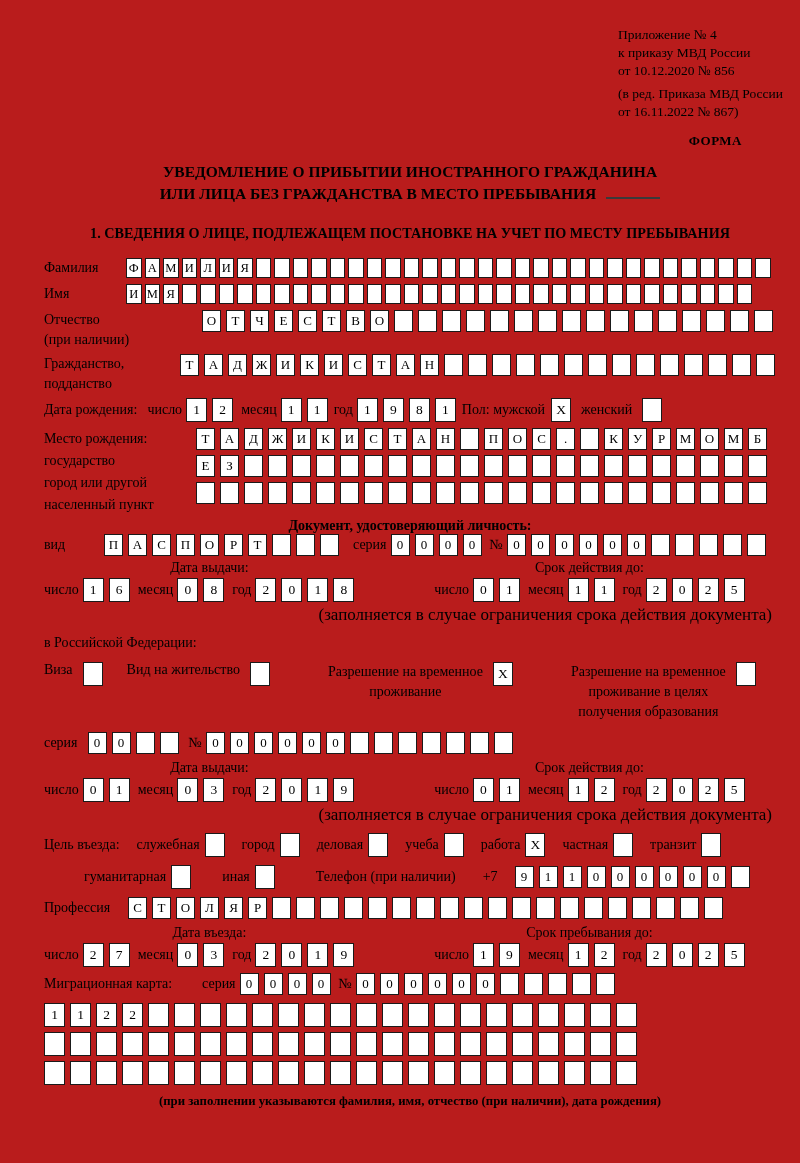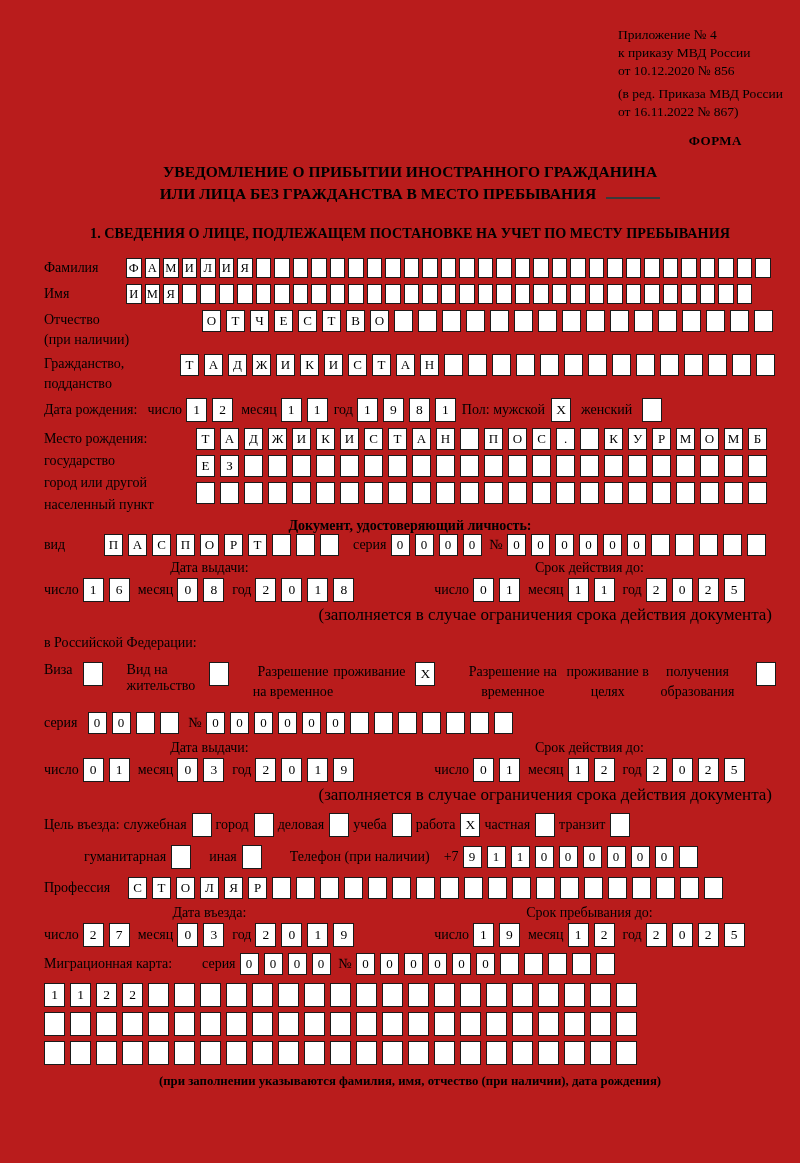--- a/index.html
+++ b/index.html
@@ -40,23 +40,23 @@
   .twocol { display:flex; font-size:14px;gap:28px; }
   .col-l { width:47%; } .col-r { width:53%; }
   .hdr-c { text-align:center; margin-bottom:2px; }
   .dgroup { display:flex; align-items:center; gap:8px; }
   .dunit { display:flex; align-items:center; gap:4px; }
   .note { text-align:right; font-size:17px; margin:3px 4px 8px 0; }
 
   .para { font-size:14px; line-height:20px; }
   .opts { display:flex; align-items:flex-start; margin:9px 0 10px; font-size:14px; }
   .opt { display:flex; align-items:flex-start; gap:10px; }
-  .opt-lines { display:flex; flex-direction:row; text-align:center; line-height:20px; }
-
-  .goal { display:flex; align-items:center; gap:4px; flex-wrap:nowrap; margin-bottom:8px; font-size:14px; }
+  .opt-lines { display:flex; flex-direction:column; text-align:center; line-height:20px;margin-left:34px; }
+
+  .goal { display:flex; align-items:center; gap:17px; flex-wrap:nowrap; margin-bottom:8px; font-size:14px; }
   .pair { display:flex; align-items:center; gap:5px; }
 
   .reps { display:flex; align-items:flex-start; margin-top:4px; font-size:14px; }
   .reps-lbl { width:132px; line-height:21px; flex-shrink:0; }
   .reps-rows .cells { margin-bottom:5px; }
   .footnote { font-size:12.8px; font-weight:bold; text-align:center; margin-top:4px; }
 </style>
 </head>
 <body>
 

